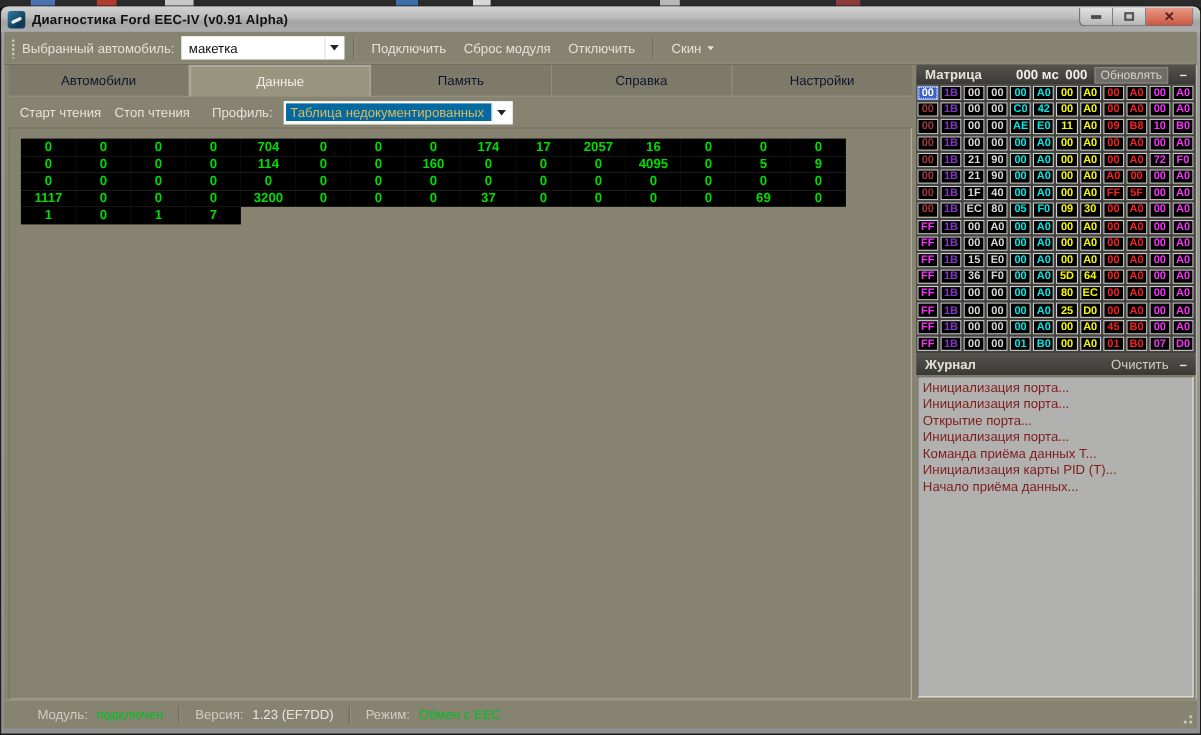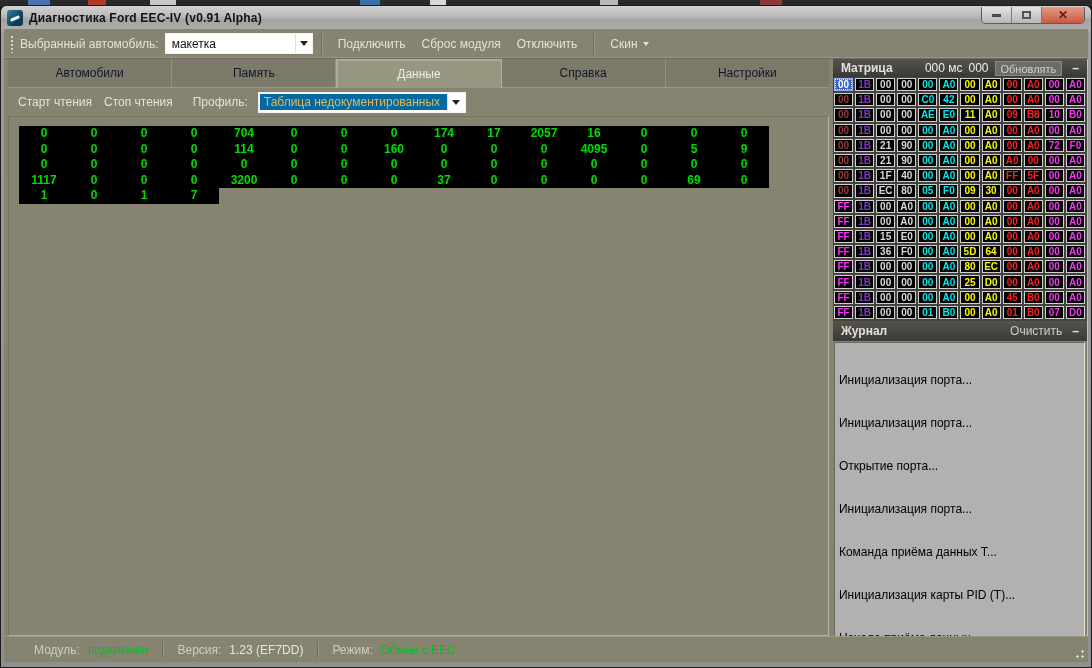--- a/index.html
+++ b/index.html
@@ -81,21 +81,21 @@
   .datatable { position:absolute; left:10px; top:9px; }
   .drow { display:flex; }
   .dcell { width:50px; height:15.5px; background:#000; color:var(--data-green);
            font-weight:bold; font-size:12px; text-align:center; line-height:15px; }
 
   
   .panel-header { height:18px; display:flex; align-items:center; gap:6px; padding:0 4px 0 8px;
                   background:linear-gradient(180deg,#55534e,#3a3936); color:#e3e1d8;
                   font-weight:bold; }
   .ph-spacer { flex:1; }
-  .ph-text { font-weight:normal; color:#f0efe8;text-align:center; }
+  .ph-text { font-weight:bold; color:#f0efe8;text-align:center; }
   .ph-btn { font-weight:normal; color:#d2d0c6; background:#6e6c66; border:1px solid #8a8880;
             padding:0 5px; height:15px; line-height:14px; font-size:11px; cursor:default; }
   .ph-link { font-weight:normal; color:#cfcdc3; cursor:default; }
   .ph-min { font-weight:bold; color:#e8e6dc; padding:0 4px; cursor:default; }
 
   .matrix-panel { border-right:1px solid #c4c2b4; }
   .matrix-grid { display:grid; grid-template-columns:repeat(12,1fr); gap:2px; padding:1px 2px 2px 1px;
                  background:#43423c; height:244px; }
   .mcell { background:#000; border:1px solid #cfcfcf; display:flex; align-items:center; justify-content:center;
            font-size:10px; font-weight:bold; font-family:"Liberation Sans",sans-serif; cursor:default; }
@@ -105,21 +105,21 @@
   .mc-cyan   { color:var(--mx-cyan); }
   .mc-yellow { color:var(--mx-yellow); }
   .mc-red    { color:var(--mx-red); }
   .mc-magenta{ color:var(--mx-magenta); }
   .mcell.sel { background:var(--sel-blue); color:#fff; border-color:#9ab0e8; outline:1px dotted #dce6ff; outline-offset:-2px; }
 
   .journal-panel { flex:1; display:flex; flex-direction:column; border-right:1px solid #c4c2b4; }
   .journal-panel .panel-header { height:20px; }
   .journal-body { flex:1; margin:1px 2px 2px 1px; background:#b1b1af; border:1px solid #6c6a60;
                   border-bottom-color:#e8e6dc; border-right-color:#e8e6dc; padding:2px 4px; overflow:hidden; }
-  .jentry { color:#000000; line-height:15px; white-space:nowrap;margin-top:28px; }
+  .jentry { color:#7f1d1d; line-height:15px; white-space:nowrap; }
 
   
   .statusbar { position:absolute; left:0; right:0; bottom:0; height:26px; background:#868371;
                border-top:1px solid #9a9784; display:flex; align-items:center; padding-left:30px; }
   .sb-label { color:#cfcdc0; margin-right:8px; }
   .sb-green { color:var(--status-green); font-weight:normal; }
   .sb-value { color:#e8e6dc; }
   .sb-sep { width:1px; height:16px; background:#6e6b5c; box-shadow:1px 0 0 #9a9784; margin:0 14px; }
   .resize-grip { position:absolute; right:3px; bottom:3px; width:13px; height:13px;
                  background-image:radial-gradient(#dcdacd 1.2px, transparent 1.4px);
@@ -176,22 +176,22 @@
           <span>Скин</span>
           <span class="tri"></span>
         </span>
       </div>
 
       <div class="main">
 
         <div class="left-col">
           <div class="tabstrip">
               <div class="tab">Автомобили</div>
+              <div class="tab active">Данные</div>
               <div class="tab">Память</div>
-              <div class="tab active">Данные</div>
               <div class="tab">Справка</div>
               <div class="tab">Настройки</div>
             </div>
           <div class="subtoolbar">
             <span class="sub-btn">Старт чтения</span>
             <span class="sub-btn">Стоп чтения</span>
             <span class="sub-btn" style="margin-left:8px">Профиль:</span>
             <span class="combo profile-combo">
               <span class="hl">Таблица недокументированных</span>
               <span class="arrowbtn">

